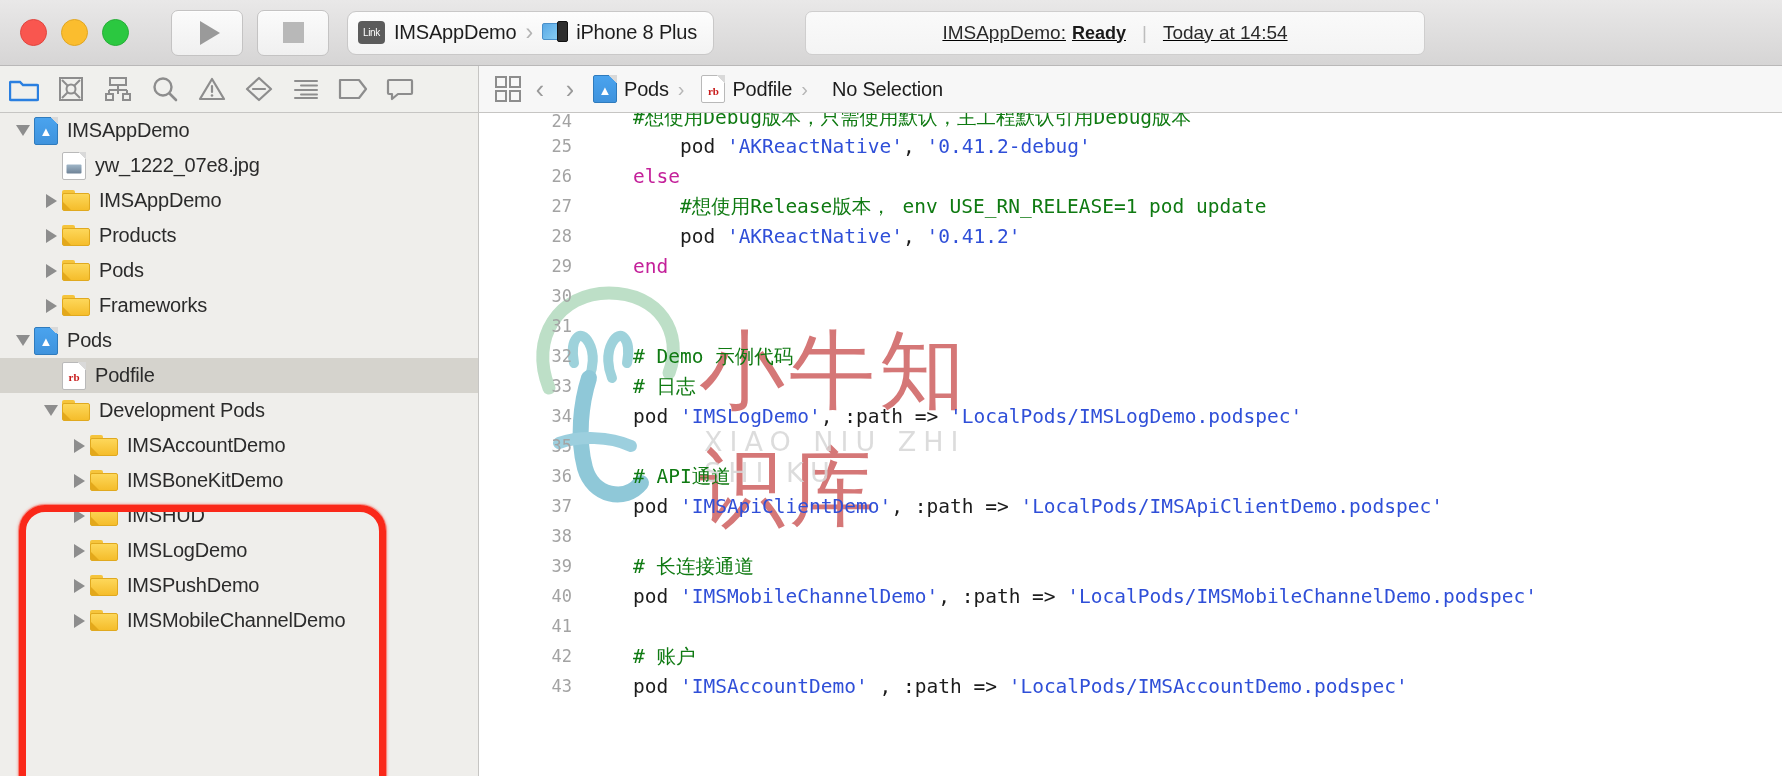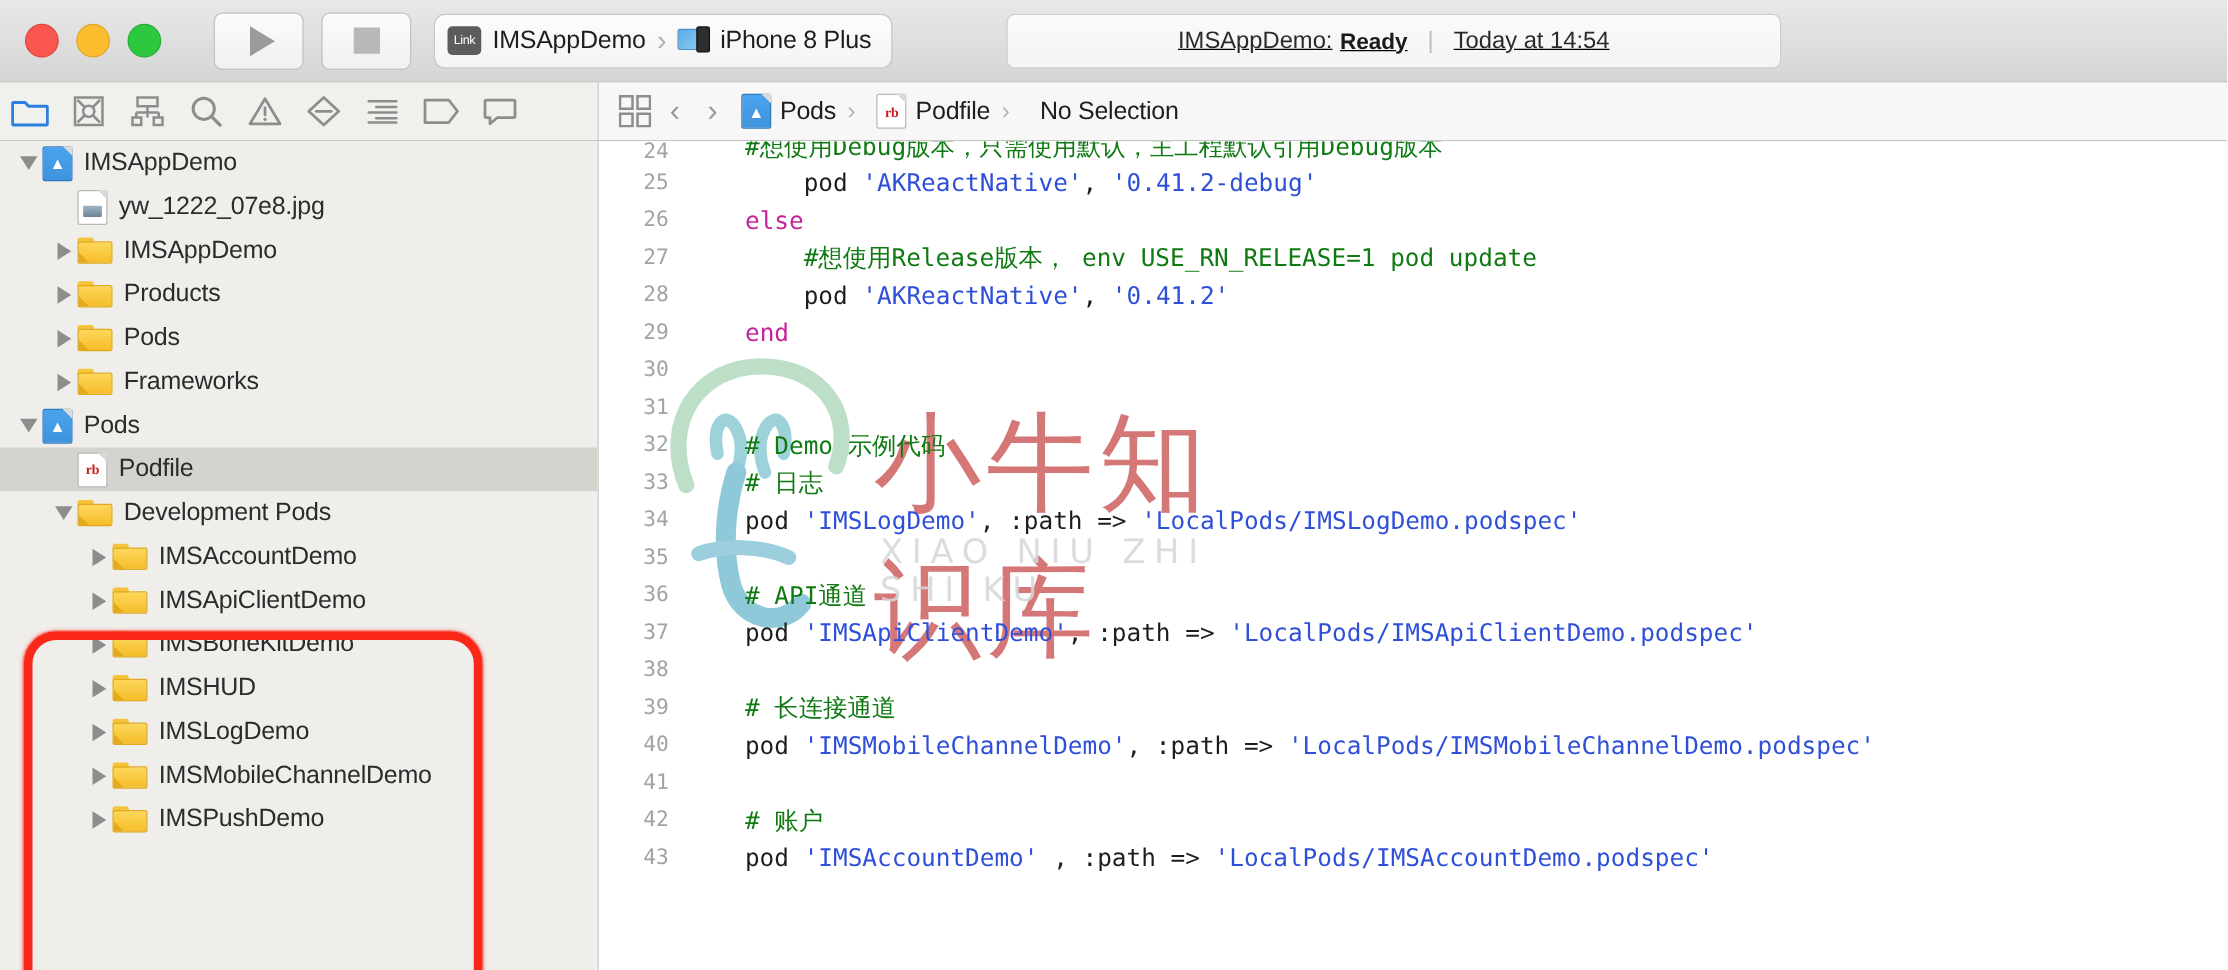--- a/index.html
+++ b/index.html
@@ -127,21 +127,21 @@
     box-shadow:0 0 0 1px rgba(250,40,25,.35), 0 0 3px 1px rgba(250,40,25,.4);
     pointer-events:none;
   }
 
   
   .editor{
     position:absolute;left:478px;top:113px;width:1304px;height:663px;
     background:#ffffff;border-left:1px solid #c6c5c3;overflow:hidden;
     box-sizing:border-box;
   }
-  .code-wrap{position:absolute;left:0;top:0;right:0;bottom:0;}
+  .code-wrap{position:absolute;left:0;top:0;right:0;bottom:0;padding-left:37px;}
   .cline{
     position:relative;height:30px;display:flex;align-items:center;
     font-family:"DejaVu Sans Mono","Liberation Mono",monospace;
     font-size:19.5px;white-space:pre;
   }
   .lnum{
     width:56px;text-align:right;padding-right:14px;flex:none;
     color:#a3a3a3;font-size:17px;
     font-family:"DejaVu Sans Mono","Liberation Mono",monospace;
   }
@@ -424,76 +424,65 @@
         </div>
         <div class="row" style="padding-left: 68px;">
           <div class="tw">
             <div class="tw-r"></div>
           </div>
           <div class="folder">
             <span class="tab"></span>
             <span class="body"></span>
             <span class="fold"></span>
           </div>
-          <span class="label">IMSApiClientDemo</span>
+          <span class="label">IMSBoneKitDemo</span>
         </div>
         <div class="row" style="padding-left: 68px;">
           <div class="tw">
             <div class="tw-r"></div>
           </div>
           <div class="folder">
             <span class="tab"></span>
             <span class="body"></span>
             <span class="fold"></span>
           </div>
-          <span class="label">IMSBoneKitDemo</span>
+          <span class="label">IMSHUD</span>
         </div>
         <div class="row" style="padding-left: 68px;">
           <div class="tw">
             <div class="tw-r"></div>
           </div>
           <div class="folder">
             <span class="tab"></span>
             <span class="body"></span>
             <span class="fold"></span>
           </div>
-          <span class="label">IMSHUD</span>
+          <span class="label">IMSLogDemo</span>
         </div>
         <div class="row" style="padding-left: 68px;">
           <div class="tw">
             <div class="tw-r"></div>
           </div>
           <div class="folder">
             <span class="tab"></span>
             <span class="body"></span>
             <span class="fold"></span>
           </div>
-          <span class="label">IMSLogDemo</span>
+          <span class="label">IMSPushDemo</span>
         </div>
         <div class="row" style="padding-left: 68px;">
           <div class="tw">
             <div class="tw-r"></div>
           </div>
           <div class="folder">
             <span class="tab"></span>
             <span class="body"></span>
             <span class="fold"></span>
           </div>
           <span class="label">IMSMobileChannelDemo</span>
-        </div>
-        <div class="row" style="padding-left: 68px;">
-          <div class="tw">
-            <div class="tw-r"></div>
-          </div>
-          <div class="folder">
-            <span class="tab"></span>
-            <span class="body"></span>
-            <span class="fold"></span>
-          </div>
-          <span class="label">IMSPushDemo</span>
         </div>
       </div>
     <div id="annotation-box"></div>
   </div>
 
   <div class="editor">
     <div id="watermark">
       <svg width="190" height="250" viewBox="0 0 190 250" style="position:absolute;left:0;top:10px;">
         <path d="M30 120 C10 70, 40 25, 90 25 C140 25, 165 65, 150 105" fill="none" stroke="#a8d5b5" stroke-width="13" stroke-linecap="round"></path>
         <path d="M55 95 C50 70, 62 60, 70 75 C76 86, 74 100, 70 110" fill="none" stroke="#7ec3cf" stroke-width="10" stroke-linecap="round"></path>

